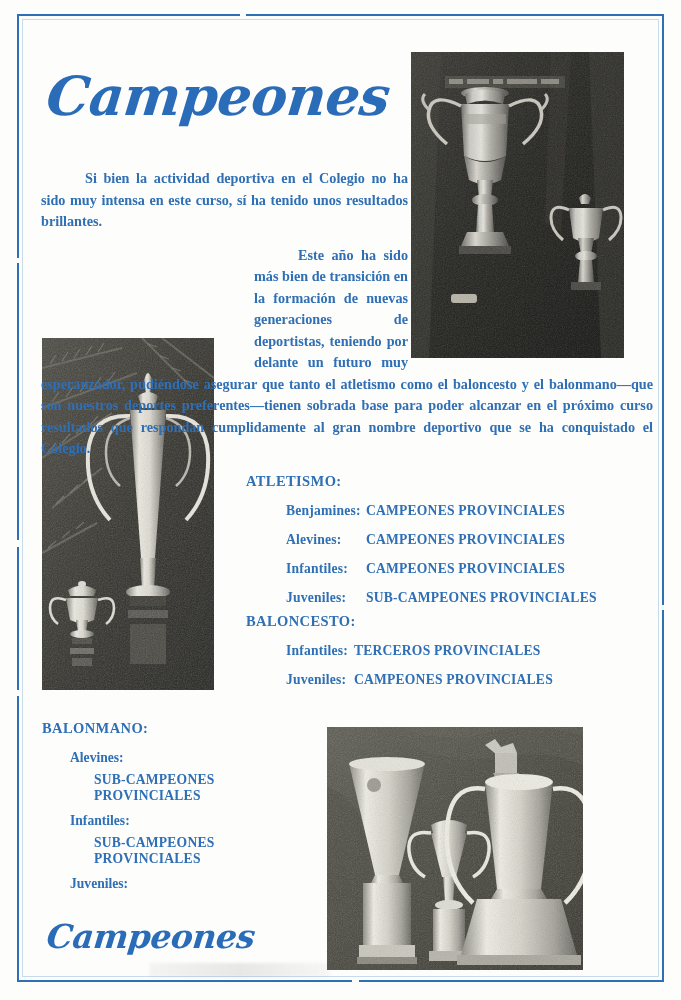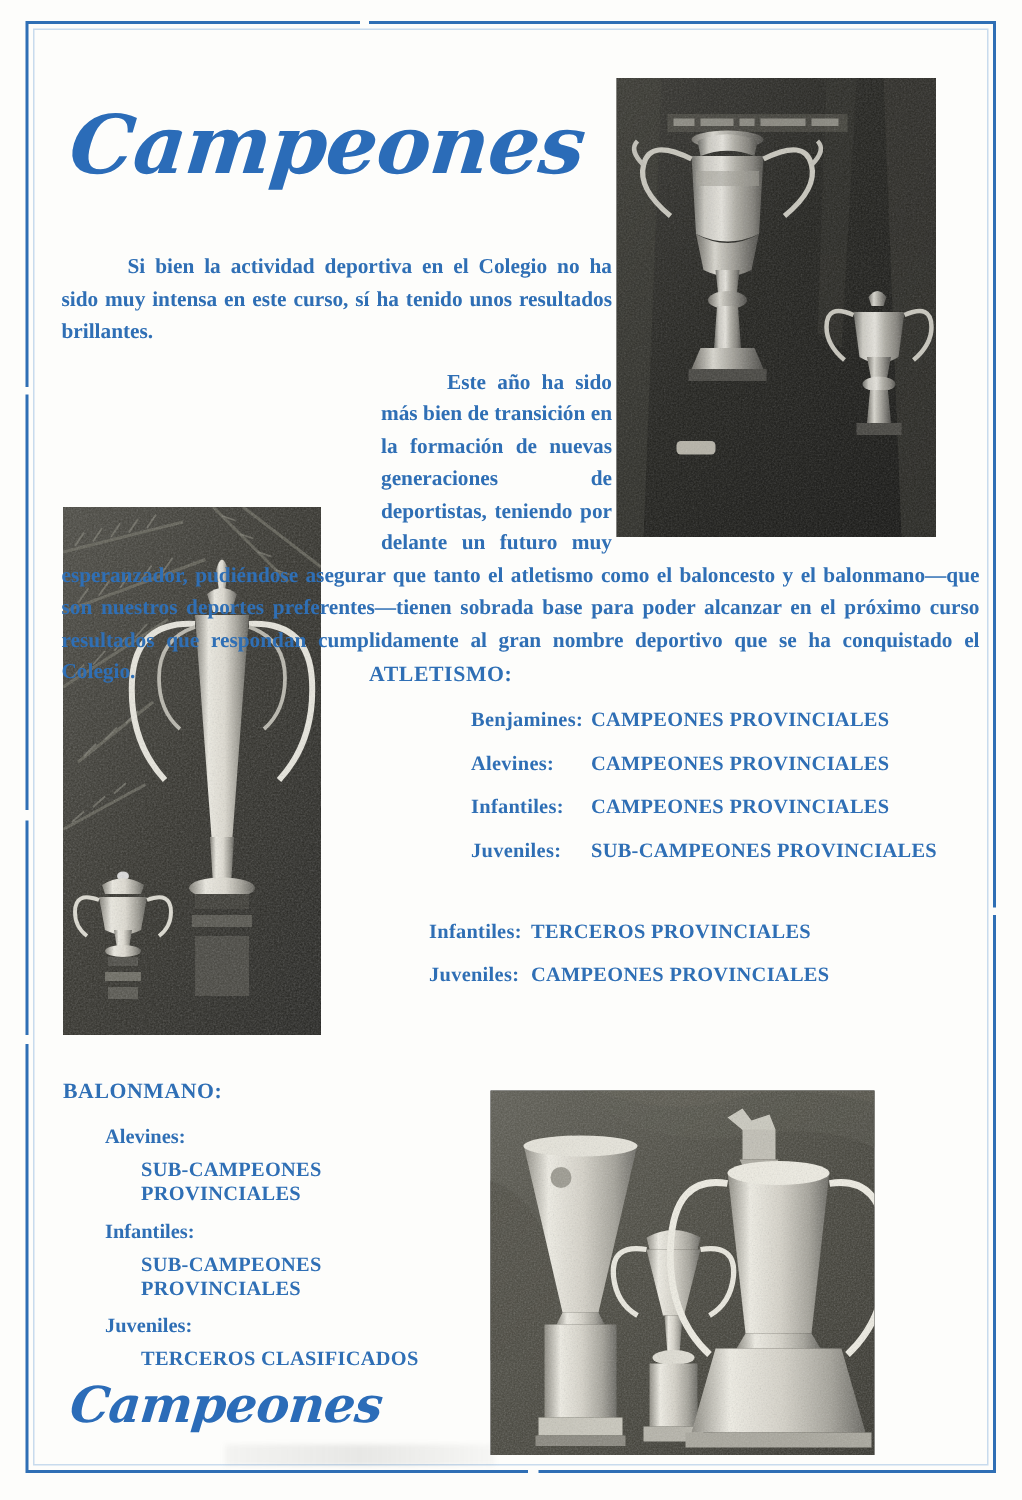--- a/index.html
+++ b/index.html
@@ -140,23 +140,23 @@
   }
   .row:last-child { margin-bottom: 0; }
   .cat {
     flex: 0 0 auto;
   }
   .res {
     flex: 0 0 auto;
   }
 
   
-  #sec-atletismo { left: 246px; top: 442px; width: 400px; }
+  #sec-atletismo { left: 246px; top: 473px; width: 400px; }
   #sec-atletismo .row { padding-left: 40px; }
-  #sec-atletismo .cat { width: 80px; margin-left: 28px; }
+  #sec-atletismo .cat { width: 80px; }
 
   
   #sec-baloncesto { left: 246px; top: 613px; width: 400px; }
   #sec-baloncesto .row { padding-left: 40px; }
   #sec-baloncesto .cat { width: 68px; }
 
   
   #sec-balonmano { left: 42px; top: 720px; width: 280px; }
   #sec-balonmano .grp { margin-bottom: 9px; }
   #sec-balonmano .cat2 {
@@ -453,20 +453,21 @@
       <span class="cat">Infantiles:</span>
       <span class="res">CAMPEONES PROVINCIALES</span>
     </div>
     <div class="row">
       <span class="cat">Juveniles:</span>
       <span class="res">SUB-CAMPEONES PROVINCIALES</span>
     </div>
   </div>
 
   <div class="section" id="sec-baloncesto">
+    <div class="sec-head">BALONCESTO:</div>
     <div class="row">
       <span class="cat">Infantiles:</span>
       <span class="res">TERCEROS PROVINCIALES</span>
     </div>
     <div class="row">
       <span class="cat">Juveniles:</span>
       <span class="res">CAMPEONES PROVINCIALES</span>
     </div>
   </div>
 
@@ -475,20 +476,19 @@
     <div class="grp">
       <div class="cat2">Alevines:</div>
       <div class="res2">SUB-CAMPEONES PROVINCIALES</div>
     </div>
     <div class="grp">
       <div class="cat2">Infantiles:</div>
       <div class="res2">SUB-CAMPEONES PROVINCIALES</div>
     </div>
     <div class="grp">
       <div class="cat2">Juveniles:</div>
-      <div class="res2">TERCEROS CLASIFICADOS</div>
     </div>
   </div>
 
   <div class="script-title" id="title-bottom">Campeones</div>
   <div class="smudge"></div>
 
 </div>
 
 </body></html>

